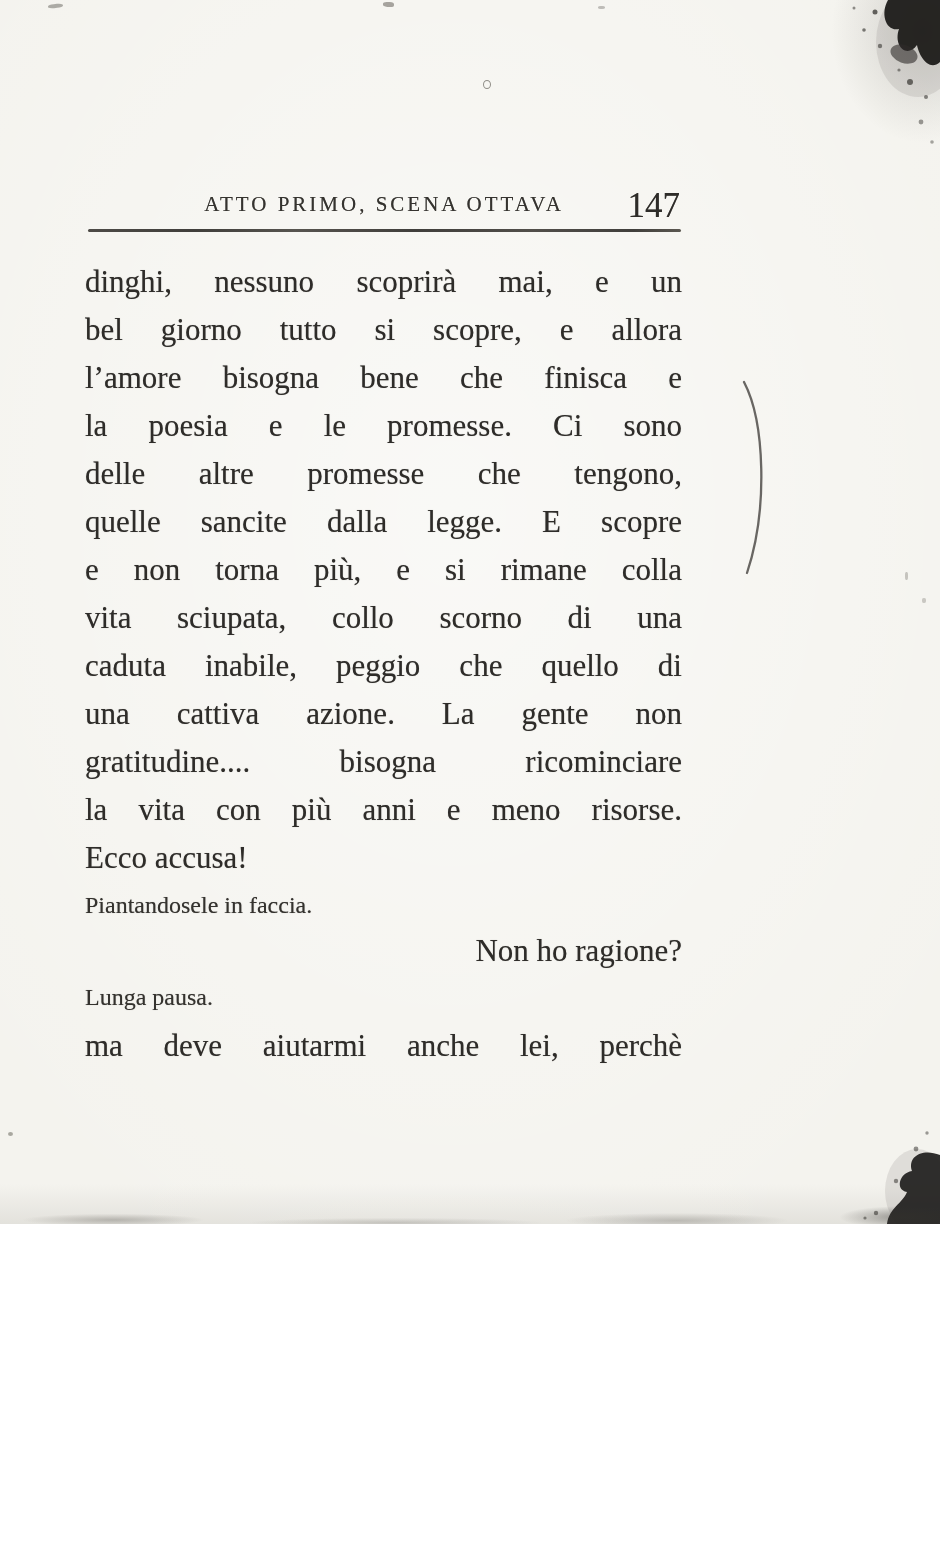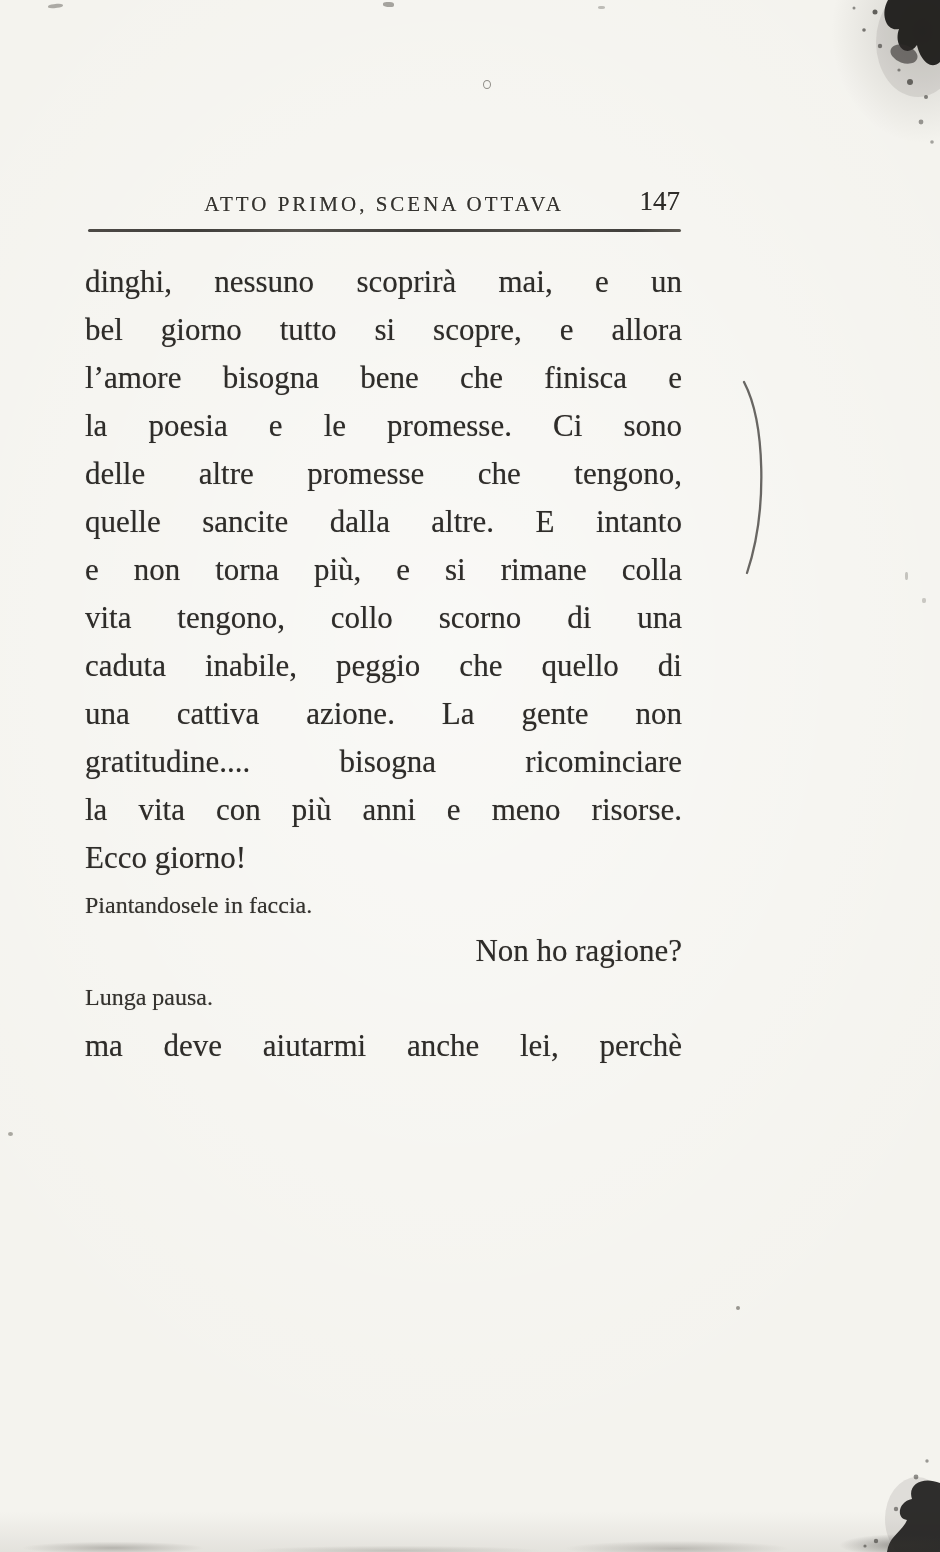--- a/index.html
+++ b/index.html
@@ -7,21 +7,21 @@
   html, body {
     width: 940px;
     height: 1552px;
     overflow: hidden;
     font-family: "Liberation Serif", "DejaVu Serif", serif;
   }
 
   .page {
     position: relative;
     width: 940px;
-    height: 1552px;
+    height: 1224px;
     background:
       radial-gradient(ellipse 900px 1200px at 48% 42%, rgba(255,255,255,0.5) 0%, rgba(255,255,255,0) 70%),
       linear-gradient(to top, rgba(150,147,140,0.18) 0px, rgba(150,147,140,0) 40px),
       #f4f3ee;
     color: #2e2c29;
     overflow: hidden;
   }
 
   
   .header {
@@ -39,21 +39,21 @@
     font-size: 21px;
     letter-spacing: 3px;
     white-space: nowrap;
     color: #35332f;
     text-shadow: 0 0 0.6px rgba(46,44,41,0.55);
   }
   .page-number {
     position: absolute;
     right: 0;
     top: 0;
-    font-size: 27px;
+    font-size: 35px;
     color: #2e2c29;
     text-shadow: 0 0 0.6px rgba(46,44,41,0.55);
   }
   .header-rule {
     position: absolute;
     left: 88px;
     top: 229px;
     width: 593px;
     height: 3px;
     background: linear-gradient(to right,
@@ -143,28 +143,28 @@
   </div>
   <div class="header-rule"></div>
 
   <div class="body-text">
     <div class="para-1">
         <div class="tline">dinghi, nessuno scoprirà mai, e un</div>
         <div class="tline">bel giorno tutto si scopre, e allora</div>
         <div class="tline">l’amore bisogna bene che finisca e</div>
         <div class="tline">la poesia e le promesse. Ci sono</div>
         <div class="tline">delle altre promesse che tengono,</div>
-        <div class="tline">quelle sancite dalla altre. E intanto</div>
+        <div class="tline">quelle sancite dalla legge. E scopre</div>
         <div class="tline">e non torna più, e si rimane colla</div>
-        <div class="tline">vita tengono, collo scorno di una</div>
+        <div class="tline">vita sciupata, collo scorno di una</div>
         <div class="tline">caduta inabile, peggio che quello di</div>
         <div class="tline">una cattiva azione. La gente non</div>
         <div class="tline">gratitudine.... bisogna ricominciare</div>
         <div class="tline">la vita con più anni e meno risorse.</div>
-        <div class="tline tline-last">Ecco giorno!</div>
+        <div class="tline tline-last">Ecco accusa!</div>
       </div>
 
     <div class="stage-direction sd-1">Piantandosele in faccia.</div>
 
     <div class="dialogue-line">Non ho ragione?</div>
 
     <div class="stage-direction sd-2">Lunga pausa.</div>
 
     <div class="para-2">
         <div class="tline">ma deve aiutarmi anche lei, perchè</div>

